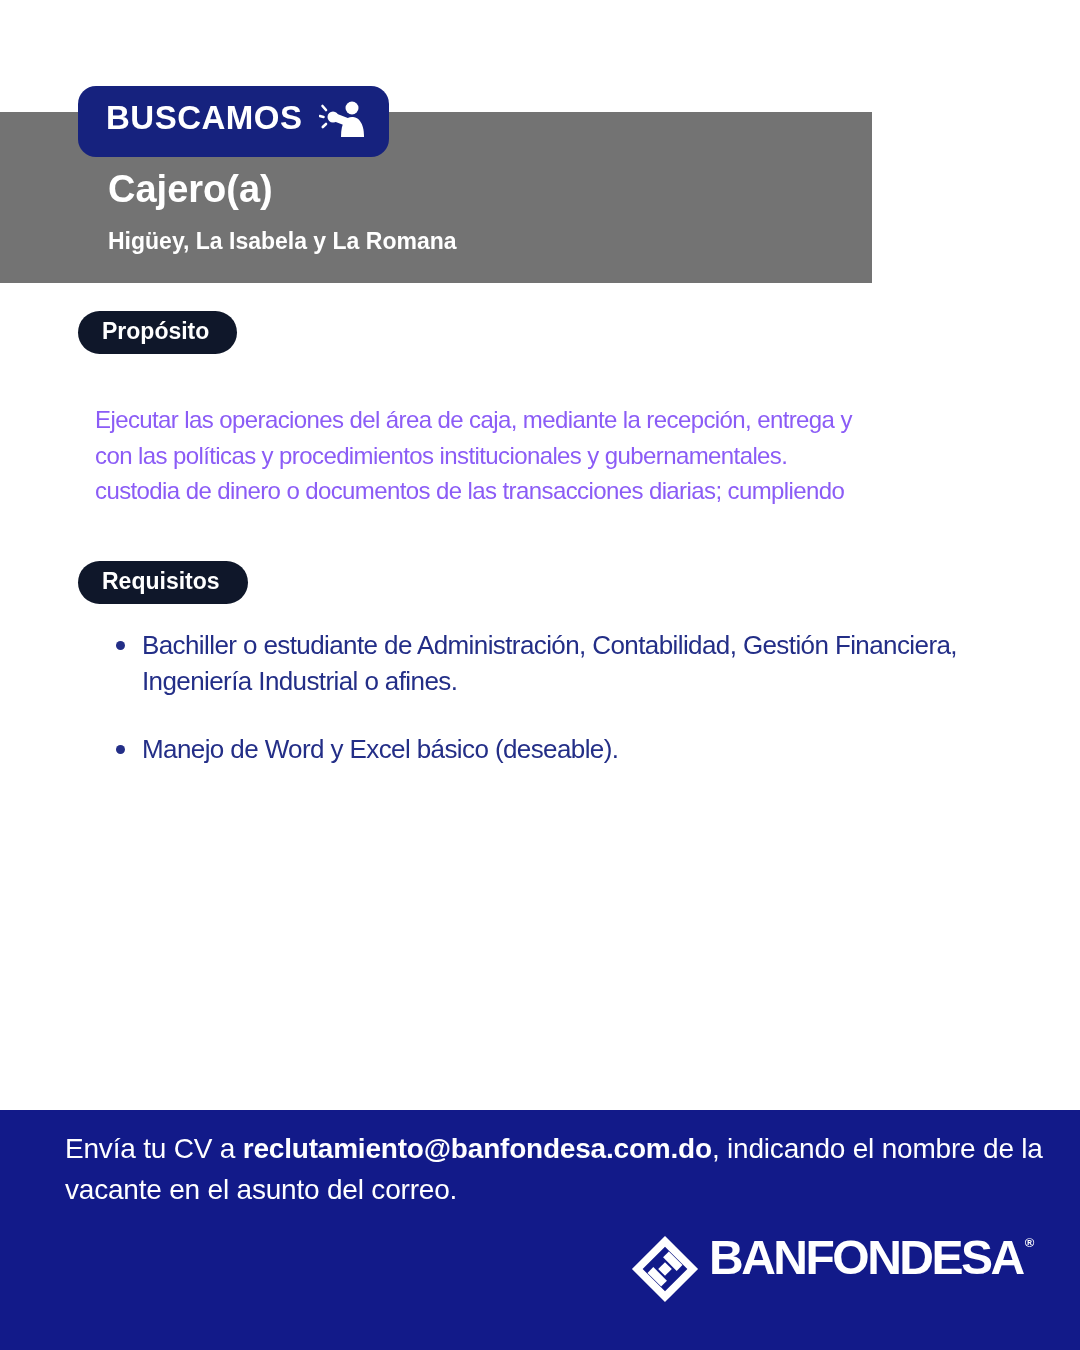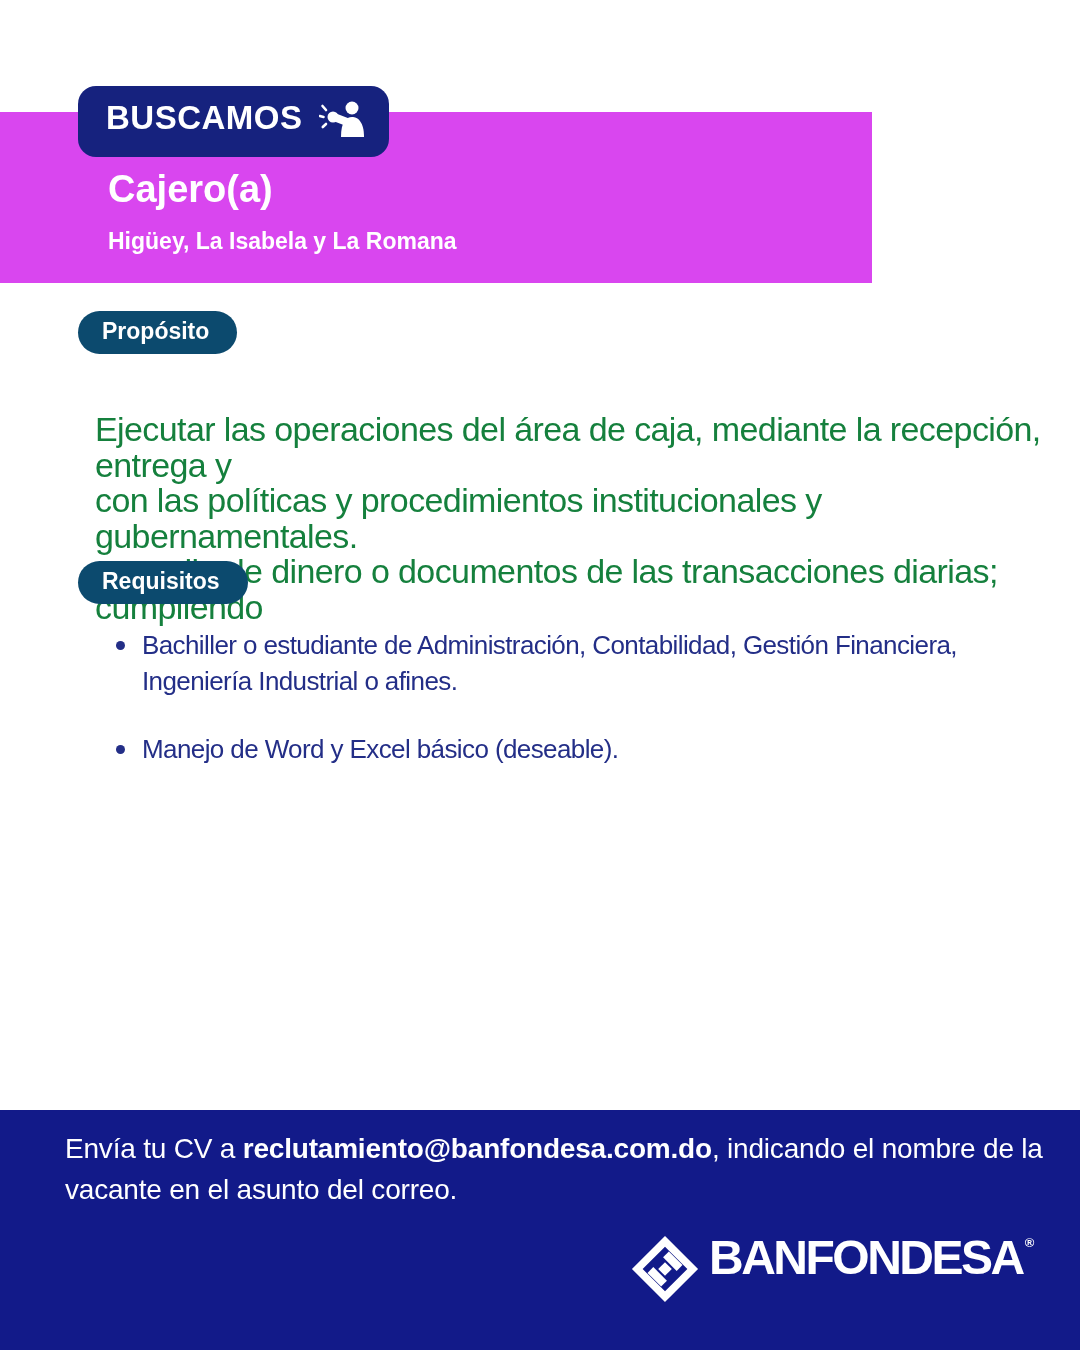--- a/index.html
+++ b/index.html
@@ -23,47 +23,47 @@
   }
   .buscamos-badge .label {
     color: #ffffff; font-weight: bold; font-size: 33px; letter-spacing: 0.5px;
   }
   .badge-icon { width: 48px; height: 38px; display: block; }
 
   
   .banner {
     position: absolute; left: 0; top: 112px;
     width: 872px; height: 171px;
-    background: #d946ef;
+    background: #737373;
     z-index: 1;
   }
   .banner .job-title {
     position: absolute; left: 108px; top: 56px;
     margin: 0; color: #ffffff; font-size: 38px; font-weight: bold;
   }
   .banner .job-locations {
     position: absolute; left: 108px; top: 116px;
     color: #ffffff; font-size: 23px; font-weight: bold;
   }
 
   
   .pill {
     position: absolute; left: 78px;
-    background: #0c4a6e; color: #ffffff;
+    background: #0f172a; color: #ffffff;
     font-weight: bold; font-size: 23px;
     padding: 7px 28px 9px 24px;
     border-radius: 22px;
   }
   .pill.proposito { top: 311px; }
   .pill.requisitos { top: 561px; }
 
   
   .purpose-text {
     position: absolute; left: 95px; top: 378px;
-    color: #15803d; font-size: 34px; line-height: 35.5px;
+    color: #8b5cf6; font-size: 24px; line-height: 35.5px;
     letter-spacing: -0.6px;
   }
   .purpose-text .line { display: block; }
 
   .requirements-list {
     position: absolute; left: 116px; top: 628px;
     width: 880px; margin: 0; padding: 0; list-style: none;
     color: #232E87; font-size: 26px; line-height: 35.5px;
     letter-spacing: -0.6px;
   }

